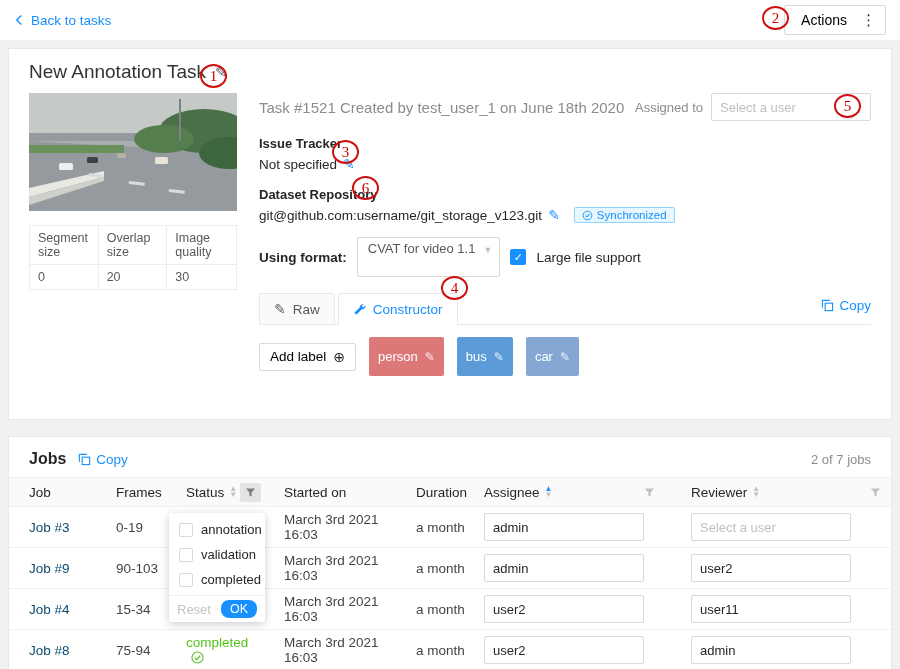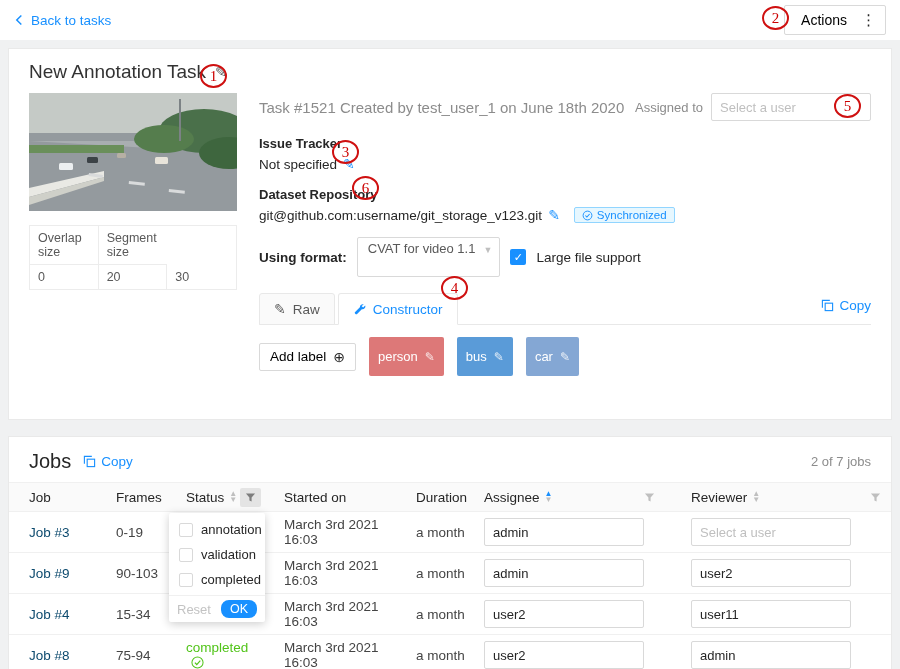--- a/index.html
+++ b/index.html
@@ -63,21 +63,21 @@
                color:#1890ff; font-size:13.5px; cursor:pointer; padding-bottom:6px; }
   .chips-row { margin-top:12px; display:flex; align-items:center; gap:13px; }
   .add-label-btn { height:28px; border:1px solid #d9d9d9; border-radius:2px; background:#fff;
                    display:flex; align-items:center; gap:7px; padding:0 10px; font-size:13.5px; cursor:pointer; }
   .plus-circle { font-size:14px; color:#262626; }
   .chip { height:39px; border-radius:2px; padding:0 9px; color:#fff; font-size:13px;
           display:inline-flex; align-items:center; gap:7px; cursor:pointer; }
   .chip .pencil { color:#fff; opacity:.85; font-size:12px; }
   
   .jobs-head { display:flex; align-items:center; gap:12px; padding:13px 20px 9px; }
-  .jobs-title { font-weight:normal; font-size:20px; }
+  .jobs-title { font-weight:bold; font-size:16px; }
   .jobs-count { margin-left:auto; color:#8c8c8c; font-size:13px; }
   .thead, .trow { display:grid; grid-template-columns:88px 70px 100px 130px 68px 200px 1fr; align-items:center; }
   .thead { background:#fafafa; border-top:1px solid #f0f0f0; border-bottom:1px solid #f0f0f0; height:30px; font-size:13.5px; }
   .th { display:flex; align-items:center; padding-left:19px; }
   .th.first { padding-left:20px; }
   .sorter { display:flex; flex-direction:column; margin-left:5px; cursor:pointer; }
   .sorter span { font-size:8px; line-height:6px; color:#bfbfbf; }
   .sorter .active { color:#1890ff; }
   .funnel { margin-left:auto; margin-right:10px; cursor:pointer; display:flex; align-items:center; }
   .funnel.boxed { background:#e4e4e4; border-radius:2px; padding:4px 5px; margin-right:6px; }
@@ -149,22 +149,23 @@
       <rect x="126" y="64" width="13" height="7" rx="1.5" fill="#e8e4da"></rect>
       <rect x="100" y="88" width="16" height="3" fill="#d9dbdc" transform="rotate(6 100 88)"></rect>
       <rect x="140" y="96" width="16" height="3" fill="#d9dbdc" transform="rotate(6 140 96)"></rect>
       <rect x="60" y="80" width="14" height="3" fill="#d9dbdc" transform="rotate(8 60 80)"></rect>
     </svg>
   </div>
 
   <div class="params">
     <div class="prow">
 
-    <div class="pcell">Overlap size</div>
-        <div class="pcell">Segment size</div>
+    <div class="pcell">Segment size</div>
+        <div class="pcell">Overlap size</div>
+        <div class="pcell">Image quality</div>
       </div>
     <div class="prow">
 
     <div class="pcell">0</div>
         <div class="pcell">20</div>
         <div class="pcell">30</div>
       </div>
   </div>
 
   <div class="rightpane">

